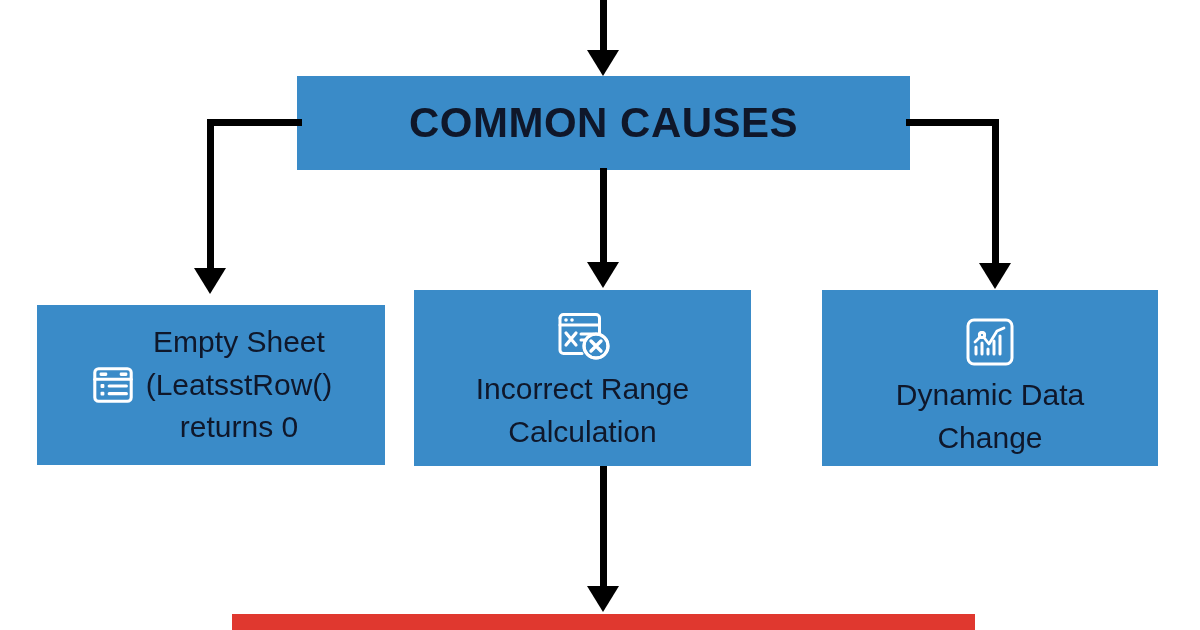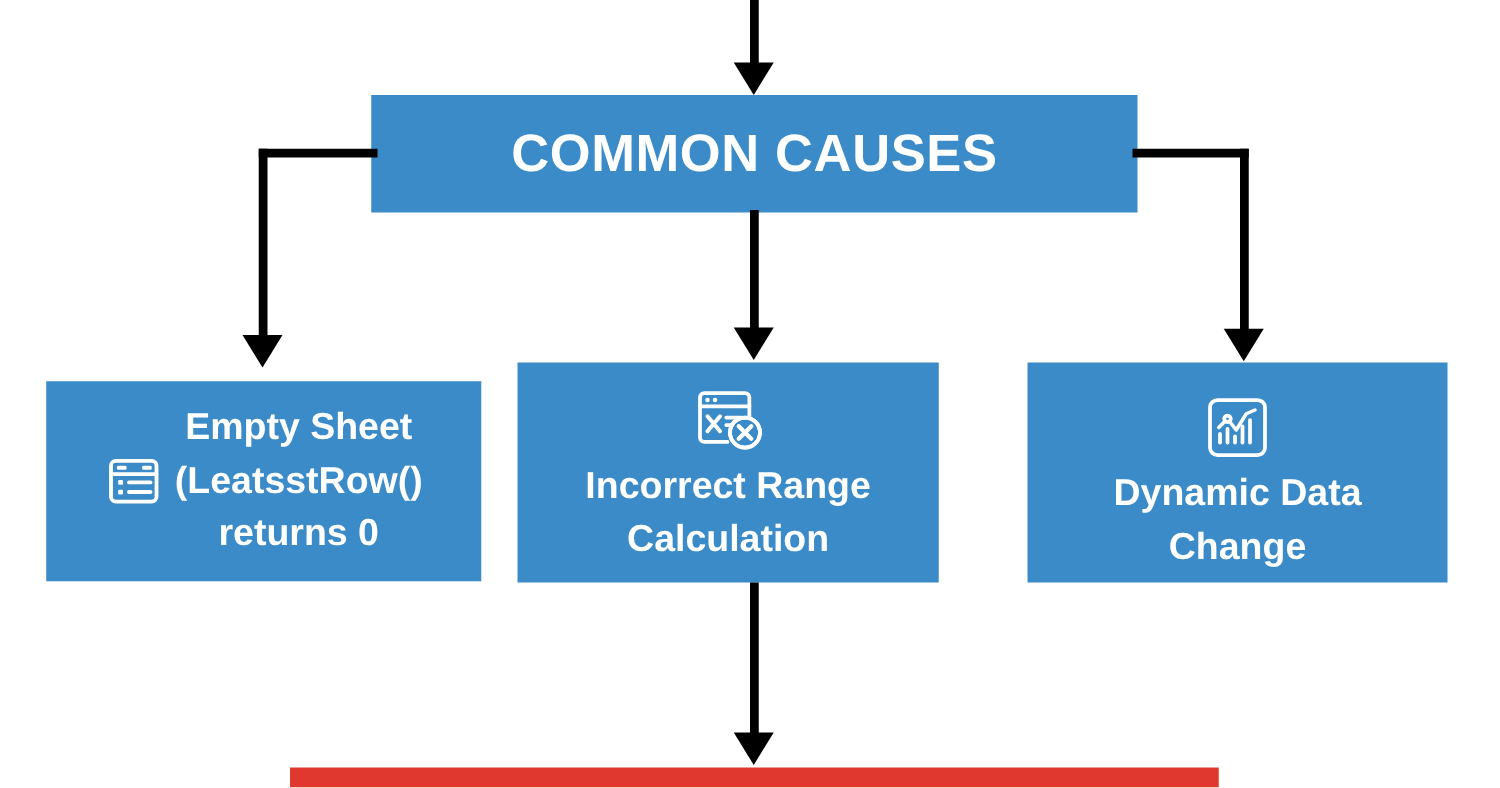--- a/index.html
+++ b/index.html
@@ -17,21 +17,21 @@
   }
 
   
   .node {
     position: absolute;
     background: #3a8bc8;
     display: flex;
     align-items: center;
     justify-content: center;
     box-sizing: border-box;
-    color: #ffffff;
+    color: #0f172a;
   }
 
   .header-node {
     left: 297px;
     top: 76px;
     width: 613px;
     height: 94px;
   }
   .header-label {
     font-size: 42px;
@@ -66,21 +66,21 @@
     left: 822px;
     top: 290px;
     width: 336px;
     height: 176px;
     padding-top: 20px;
   }
 
   .leaf-text {
     font-size: 30px;
     line-height: 1.42;
-    font-weight: bold;
+    font-weight: normal;
     white-space: pre-line;
   }
   .leaf-1 .leaf-text { text-align: center; }
   .leaf-2 .leaf-text,
   .leaf-3 .leaf-text { margin-top: 6px; }
 
   .icon-wrap {
     display: flex;
     align-items: center;
     justify-content: center;

